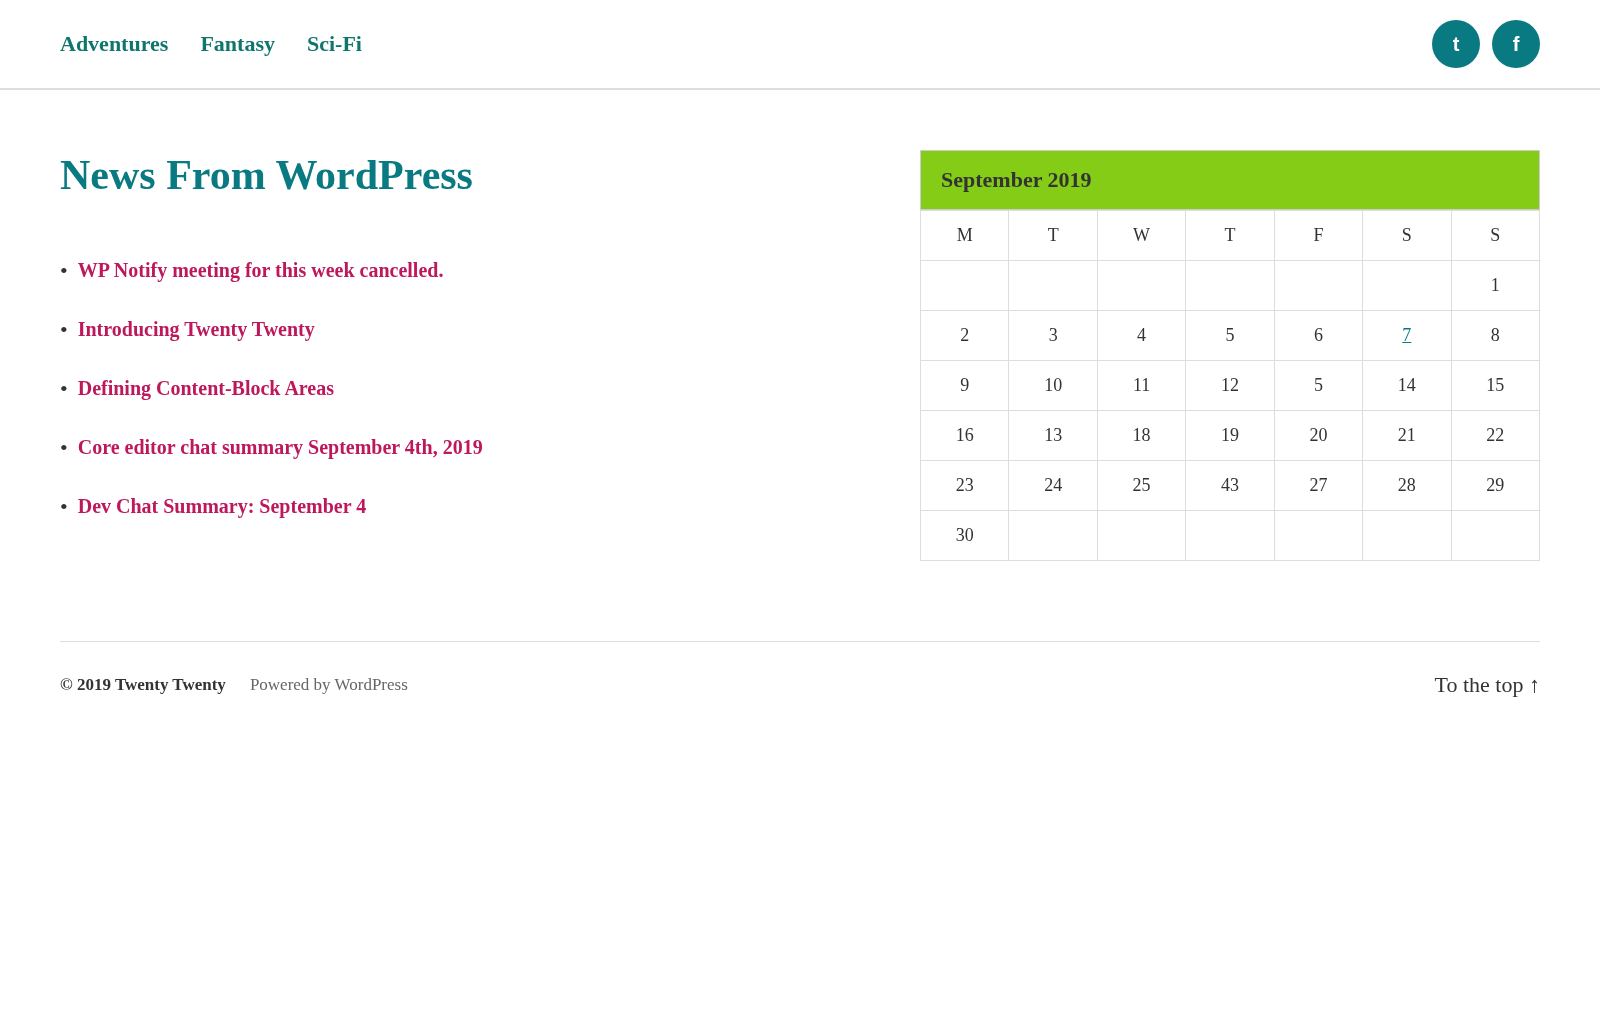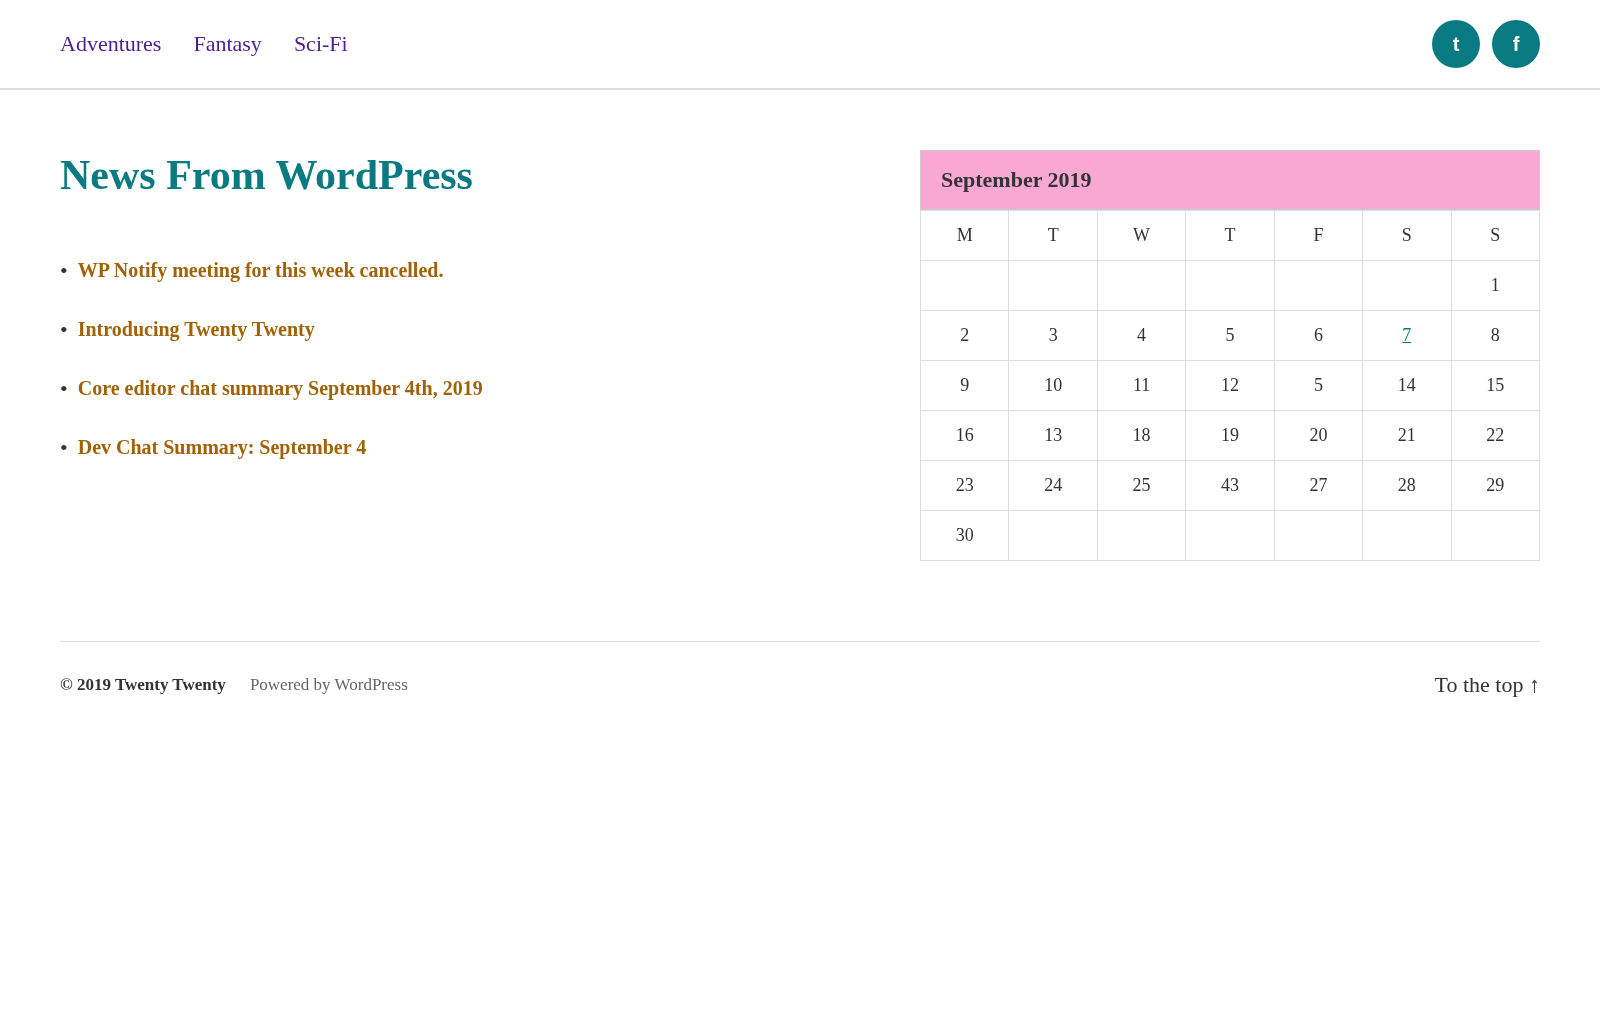--- a/index.html
+++ b/index.html
@@ -18,22 +18,22 @@
       padding: 20px 60px;
       border-bottom: 1px solid #ddd;
     }
     .nav {
       display: flex;
       gap: 32px;
       align-items: center;
     }
     .nav a {
       text-decoration: none;
-      color: #4c1d95;
-      font-weight: 400;
+      color: #0f766e;
+      font-weight: 700;
       font-size: 22px;
     }
     .social-icons {
       display: flex;
       gap: 12px;
     }
     .social-btn {
       width: 48px;
       height: 48px;
       border-radius: 50%;
@@ -81,39 +81,39 @@
     }
     .news-list li::before {
       content: "•";
       color: #333;
       font-size: 22px;
       line-height: 1.4;
       flex-shrink: 0;
     }
     .news-list a {
       text-decoration: none;
-      color: #a16207;
+      color: #be185d;
       font-weight: 700;
       font-size: 20px;
       line-height: 1.4;
       text-align: center;
     }
 
     
     .right-column {
       width: 620px;
       flex-shrink: 0;
     }
     .calendar {
       border: 1px solid #ccc;
       border-collapse: collapse;
       width: 100%;
     }
     .calendar caption {
-      background: #f9a8d4;
+      background: #84cc16;
       padding: 16px 20px;
       text-align: left;
       font-size: 22px;
       font-weight: 700;
       border: 1px solid #ccc;
       caption-side: top;
     }
     .calendar th {
       padding: 14px 0;
       text-align: center;
@@ -195,20 +195,23 @@
     <h1 class="section-title">News From WordPress</h1>
     <ul class="news-list">
 
     <li>
           <a href="#">WP Notify meeting for this week cancelled.</a>
         </li>
         <li>
           <a href="#">Introducing Twenty Twenty</a>
         </li>
         <li>
+          <a href="#">Defining Content-Block Areas</a>
+        </li>
+        <li>
           <a href="#">Core editor chat summary September 4th, 2019</a>
         </li>
         <li>
           <a href="#">Dev Chat Summary: September 4</a>
         </li>
       </ul>
   </div>
 
   <div class="right-column">
     <table class="calendar">

